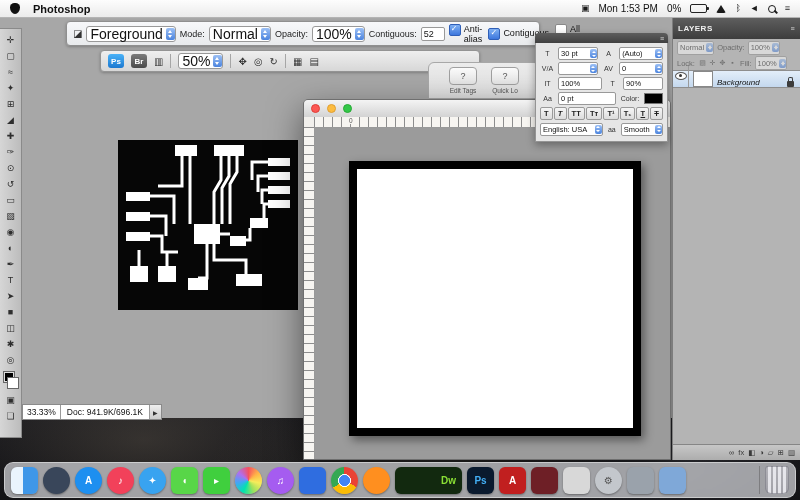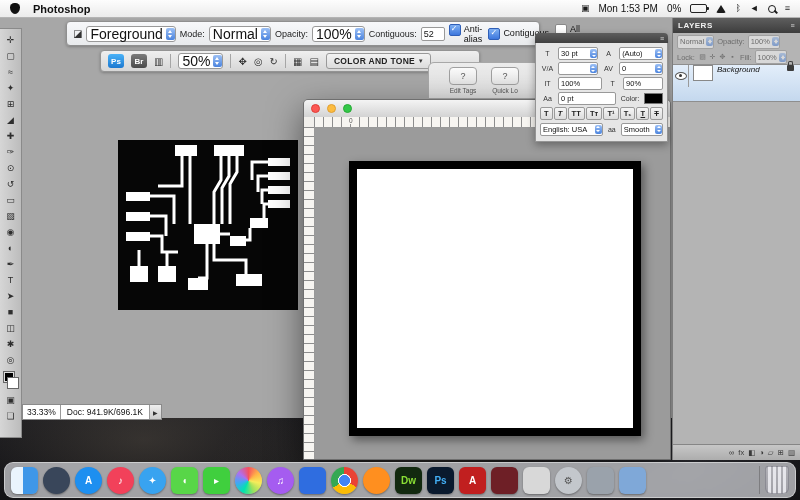--- a/index.html
+++ b/index.html
@@ -127,33 +127,33 @@
   .cfield .mini-stepper::after{left:1.5px;bottom:1.5px;border-left:2px solid transparent;border-right:2px solid transparent;border-top:2.5px solid #fff}
   .color-swatch{width:17px;height:9px;background:#000;border:1px solid #777;flex:0 0 auto}
   #style-row{display:flex;gap:1px;height:13px;margin:1px 0}
   .style-btn{flex:1 1 auto;border:1px solid #9a9a9a;background:linear-gradient(#f6f6f6,#dcdcdc);
     display:flex;align-items:center;justify-content:center;font-size:7.5px;font-weight:bold;color:#222;border-radius:2px}
   .style-btn.s1{font-style:italic}.style-btn.s6{text-decoration:underline}.style-btn.s7{text-decoration:line-through}
 
   
   #layers-panel{left:672px;top:18px;width:128px;height:442px;z-index:8;box-sizing:border-box;
     background:#b4b4b4;border-left:1px solid #7d7d7d;display:flex;flex-direction:column}
-  #lp-tab{height:15px;background:linear-gradient(#5e5e5e,#3d3d3d);display:flex;align-items:center;
+  #lp-tab{height:21px;background:linear-gradient(#5e5e5e,#3d3d3d);display:flex;align-items:center;
     color:#f0f0f0;font-size:8px;font-weight:bold;letter-spacing:.5px;padding:0 5px}
   #lp-tab .pmenu{margin-left:auto;font-weight:normal;font-size:7px;color:#ddd}
   .lp-row{display:flex;align-items:center;gap:3px;padding:0 4px;font-size:7.5px;color:#222}
   .dim{opacity:.5}
   #lp-blend{height:17px}
   #lp-lock{height:14px}
   .lock-ico{font-size:7px;color:#333;width:9px;text-align:center}
   .lcombo{display:inline-flex;align-items:center;background:#fdfdfd;border:1px solid #8e8e8e;border-radius:2px;
     height:12px;font-size:7.5px;padding-left:2px;gap:2px}
   .lcombo .mini-stepper{width:7px;height:9px}
   #layer-list{border-top:1px solid #8e8e8e;border-bottom:1px solid #8e8e8e;background:#c2c2c2;flex:0 0 auto}
-  #layer-row{height:36px;background:linear-gradient(#e3eefa,#c4d8ee);display:flex;align-items:flex-start}
+  #layer-row{height:16px;background:linear-gradient(#e3eefa,#c4d8ee);display:flex;align-items:flex-end}
   .eye-cell{width:15px;height:22px;border-right:1px solid #9a9a9a;display:flex;align-items:center;justify-content:center;flex:0 0 auto}
   .eye{width:10px;height:6px;background:#fff;border:1px solid #555;border-radius:50%;position:relative}
   .eye::after{content:"";position:absolute;left:3px;top:1px;width:3px;height:3px;background:#333;border-radius:50%}
   .thumb{width:18px;height:14px;background:#fff;border:1px solid #888;margin:0 4px;flex:0 0 auto}
   .layer-name{font-size:8px;font-style:italic;color:#111;flex:1 1 auto}
   .mini-lock{width:7px;height:6px;background:#3c3c3c;border-radius:1px;position:relative;margin-right:6px;flex:0 0 auto}
   .mini-lock::before{content:"";position:absolute;top:-4px;left:1px;width:3px;height:3px;border:1px solid #3c3c3c;border-bottom:none;border-radius:2px 2px 0 0}
   #lp-empty{flex:1 1 auto}
   #layers-bottom{height:15px;border-top:1px solid #868686;background:linear-gradient(#c7c7c7,#adadad);
     display:flex;align-items:center;justify-content:flex-end;gap:4px;padding:0 5px}
@@ -243,24 +243,20 @@
     <span>50%</span>
     <span class="mini-stepper"></span>
   </span>
   <span class="vsep"></span>
   <span class="ab-ico">✥</span>
   <span class="ab-ico">◎</span>
   <span class="ab-ico">↻</span>
   <span class="vsep"></span>
   <span class="ab-ico">▦</span>
   <span class="ab-ico">▤</span>
-  <span class="ws-btn">
-    <span>COLOR AND TONE</span>
-    <span class="caret">▾</span>
-  </span>
 </div>
 
 <div id="finder-frag" class="abs">
     <span class="ff-col">
       <span class="ff-btn">?</span>
       <span class="ff-label">Edit Tags</span>
     </span>
     <span class="ff-col">
       <span class="ff-btn">?</span>
       <span class="ff-label">Quick Lo</span>
@@ -494,21 +490,21 @@
       <span class="dock-icon circ" data-app="app-store" style="background: rgb(29, 143, 240); color: rgb(255, 255, 255);">A</span>
       <span class="dock-icon circ" data-app="music" style="background: rgb(242, 65, 90); color: rgb(255, 255, 255);">♪</span>
       <span class="dock-icon circ" data-app="safari" style="background: rgb(56, 163, 240); color: rgb(255, 255, 255);">✦</span>
       <span class="dock-icon rnd" data-app="messages" style="background: rgb(88, 214, 72); color: rgb(255, 255, 255);">◖</span>
       <span class="dock-icon rnd" data-app="facetime" style="background: rgb(64, 207, 62); color: rgb(255, 255, 255);">▸</span>
       <span class="dock-icon circ" data-app="photos"></span>
       <span class="dock-icon circ" data-app="itunes" style="background: rgb(165, 92, 240); color: rgb(255, 255, 255);">♫</span>
       <span class="dock-icon rnd" data-app="maps" style="background: rgb(47, 109, 224);"></span>
       <span class="dock-icon circ" data-app="chrome"></span>
       <span class="dock-icon circ" data-app="firefox" style="background: rgb(255, 143, 31);"></span>
-      <span class="dock-icon rnd" data-app="dreamweaver" style="background: rgb(18, 41, 15); color: rgb(138, 223, 53);">Dw</span>
+      <span class="dock-icon rnd" data-app="dreamweaver" style="background: rgb(18, 41, 15); color: rgb(138, 223, 53); padding-left: 40px;">Dw</span>
       <span class="dock-icon rnd" data-app="photoshop" style="background: rgb(10, 26, 46); color: rgb(67, 174, 245);">Ps</span>
       <span class="dock-icon rnd" data-app="acrobat" style="background: rgb(193, 31, 31); color: rgb(255, 255, 255);">A</span>
       <span class="dock-icon rnd" data-app="adobe-dark" style="background: rgb(110, 31, 38);"></span>
       <span class="dock-icon rnd" data-app="text-editor" style="background: rgb(216, 216, 216);"></span>
       <span class="dock-icon circ" data-app="system-preferences" style="background: rgb(195, 199, 204); color: rgb(85, 85, 85);">⚙</span>
       <span class="dock-icon rnd" data-app="utilities" style="background: rgb(154, 162, 171);"></span>
       <span class="dock-icon rnd" data-app="downloads-folder" style="background: rgb(127, 168, 216);"></span>
     </span>
   <span class="dock-sep"></span>
   <span id="trash"></span>

